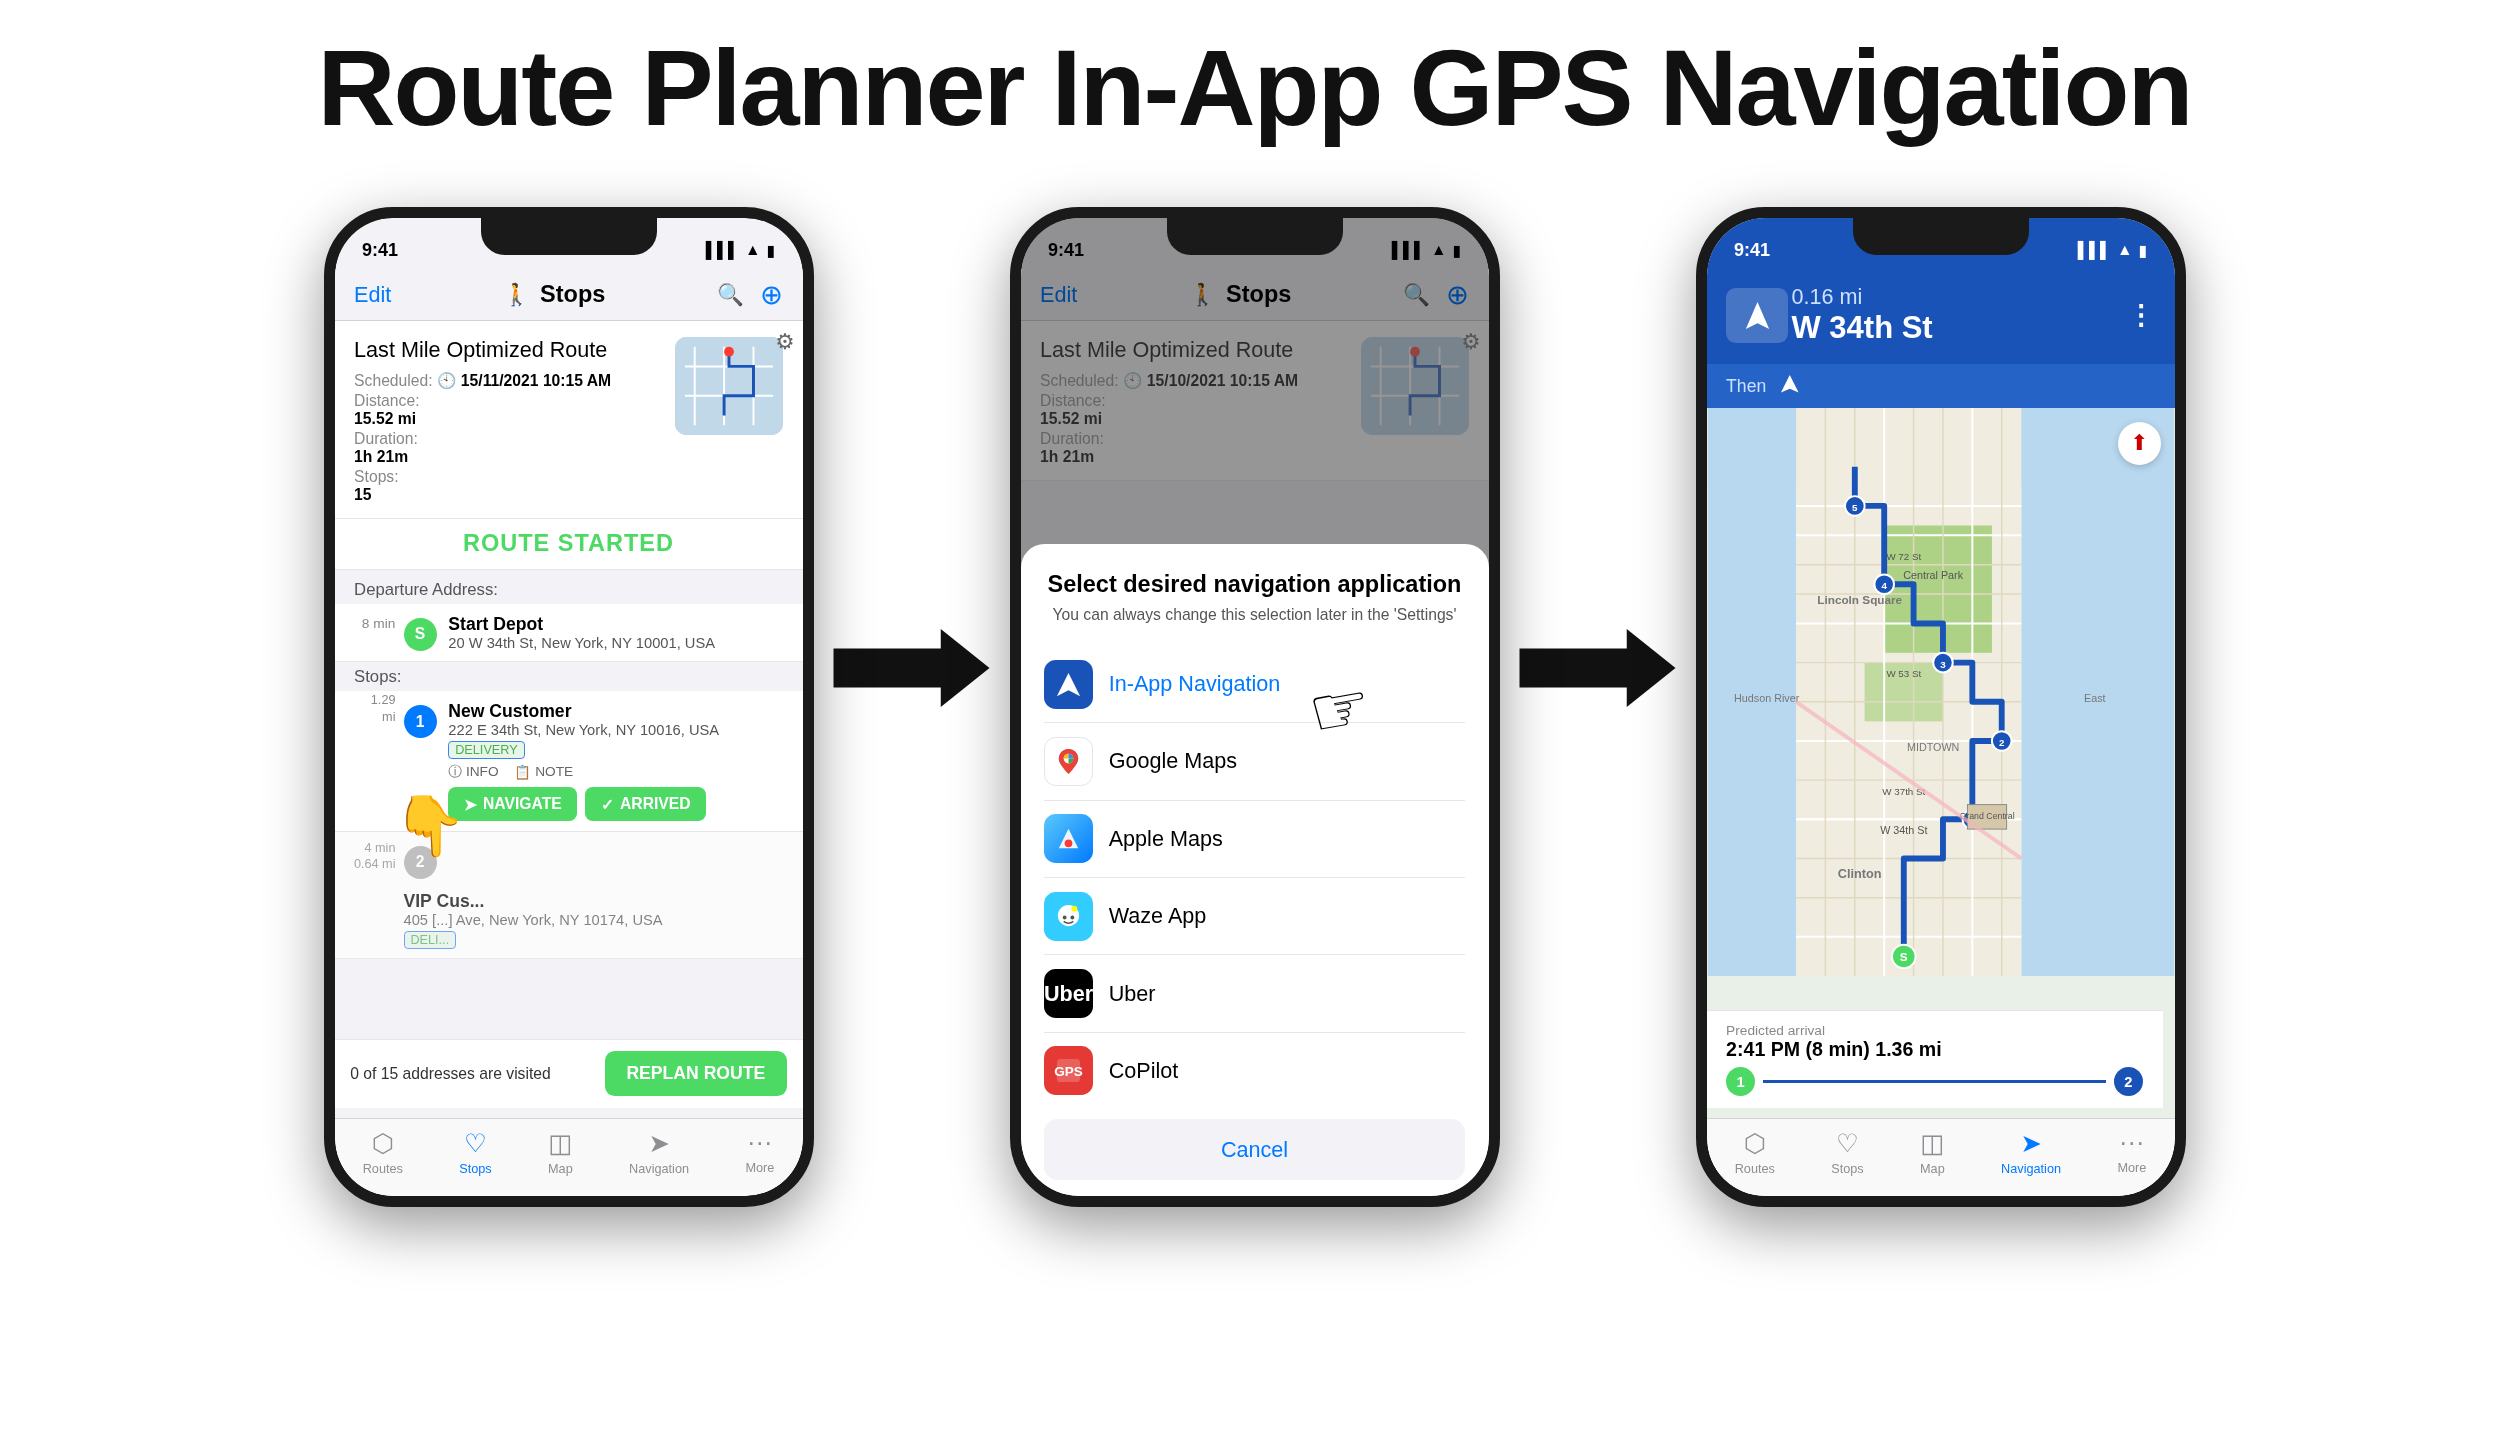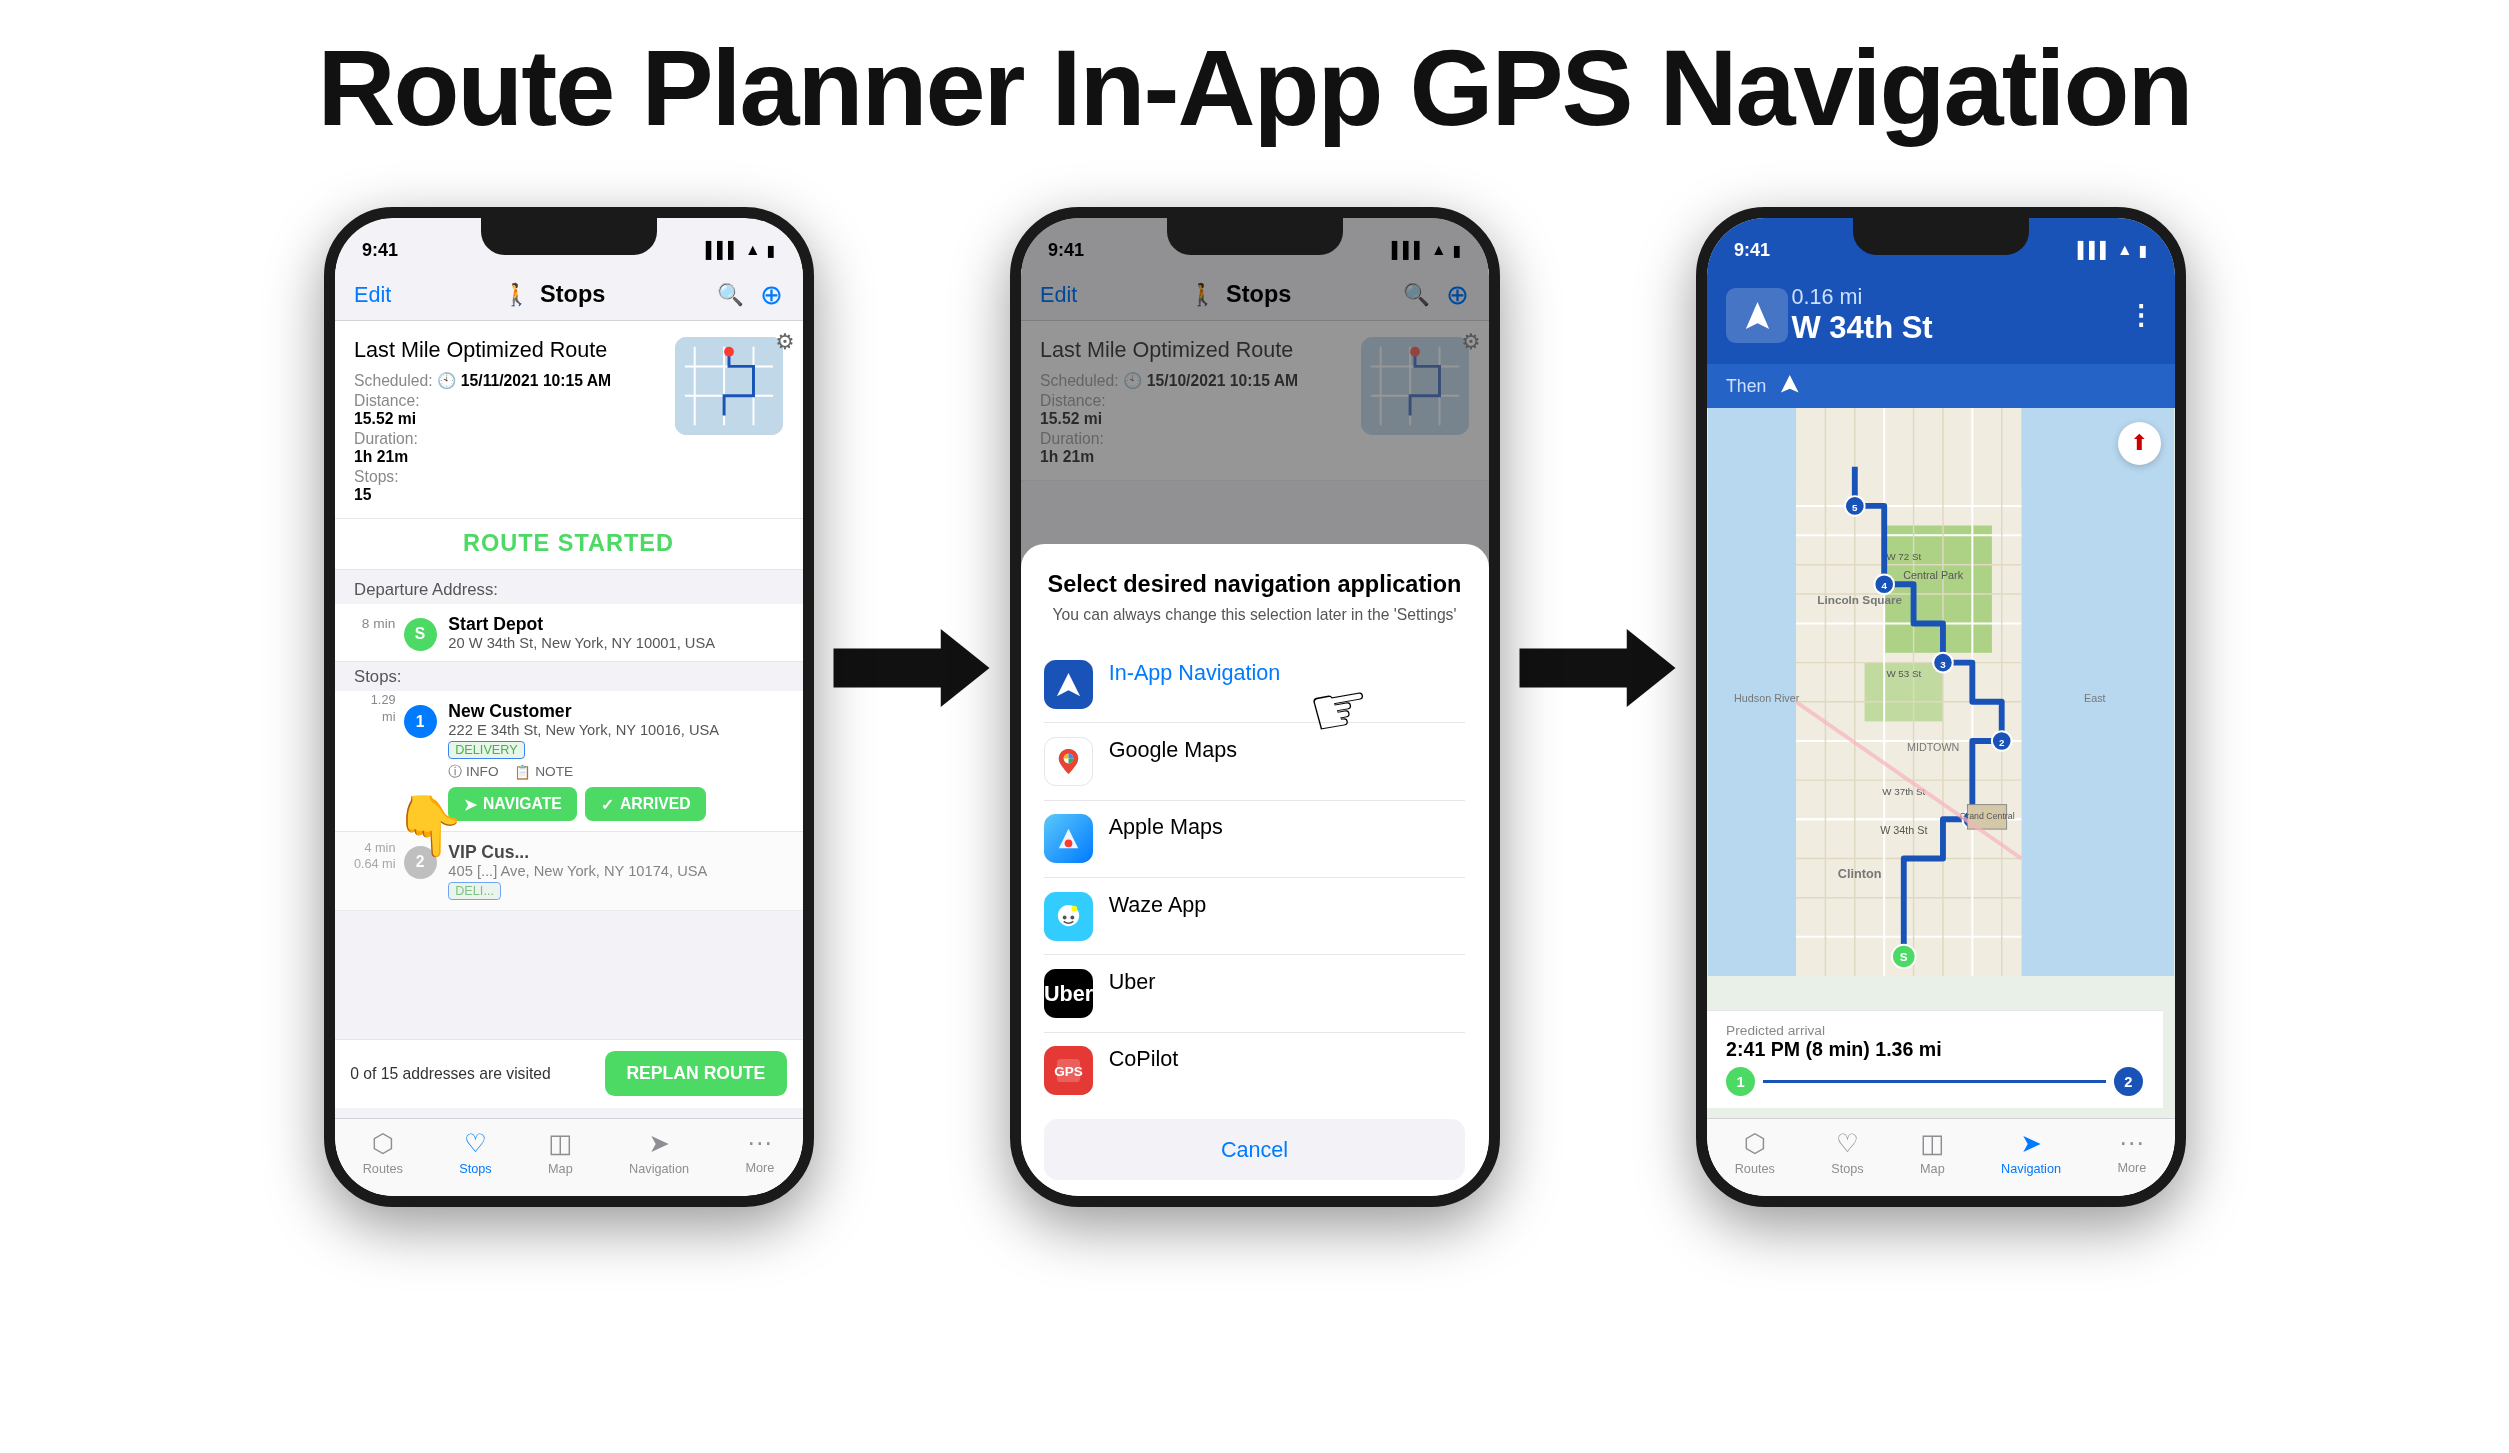--- a/index.html
+++ b/index.html
@@ -361,21 +361,21 @@
     }
     .dialog-subtitle {
       font-size: 15.7px;
       color: #555;
       text-align: center;
       margin-bottom: 19.6px;
       line-height: 1.4;
     }
     .nav-option {
       display: flex;
-      align-items: flex-start;
+      align-items: center;
       gap: 15.7px;
       padding: 13.7px 0;
       border-bottom: 1px solid #e5e5ea;
     }
     .nav-option:last-of-type { border-bottom: none; }
     .nav-option-icon {
       width: 49px;
       height: 49px;
       border-radius: 11.8px;
       display: flex;
@@ -638,21 +638,21 @@
                 <button class="btn-arrived">
                   <span>✓</span>
                   <span>ARRIVED</span>
                 </button>
               </div>
             </div>
 
             <div class="hand-cursor" style="bottom:-29px; left: 59px;">👇</div>
           </div>
 
-          <div class="stop-item-vip" style="padding-left: 69px;">
+          <div class="stop-item-vip" style="padding-left: 69px; flex-direction: column;">
             <span style="position:absolute;left:2px;top:7.8px;font-size:12.7px;color:#888;text-align:right;width:59px;line-height:1.3;white-space:pre-line;">4 min
 0.64 mi</span>
             <div class="stop-badge badge-blue" style="background:#aaa;">2</div>
             <div class="stop-info">
               <div class="stop-name">VIP Cus...</div>
               <div class="stop-address">405 [...] Ave, New York, NY 10174, USA</div>
               <span class="stop-tag">DELI...</span>
             </div>
           </div>
 

